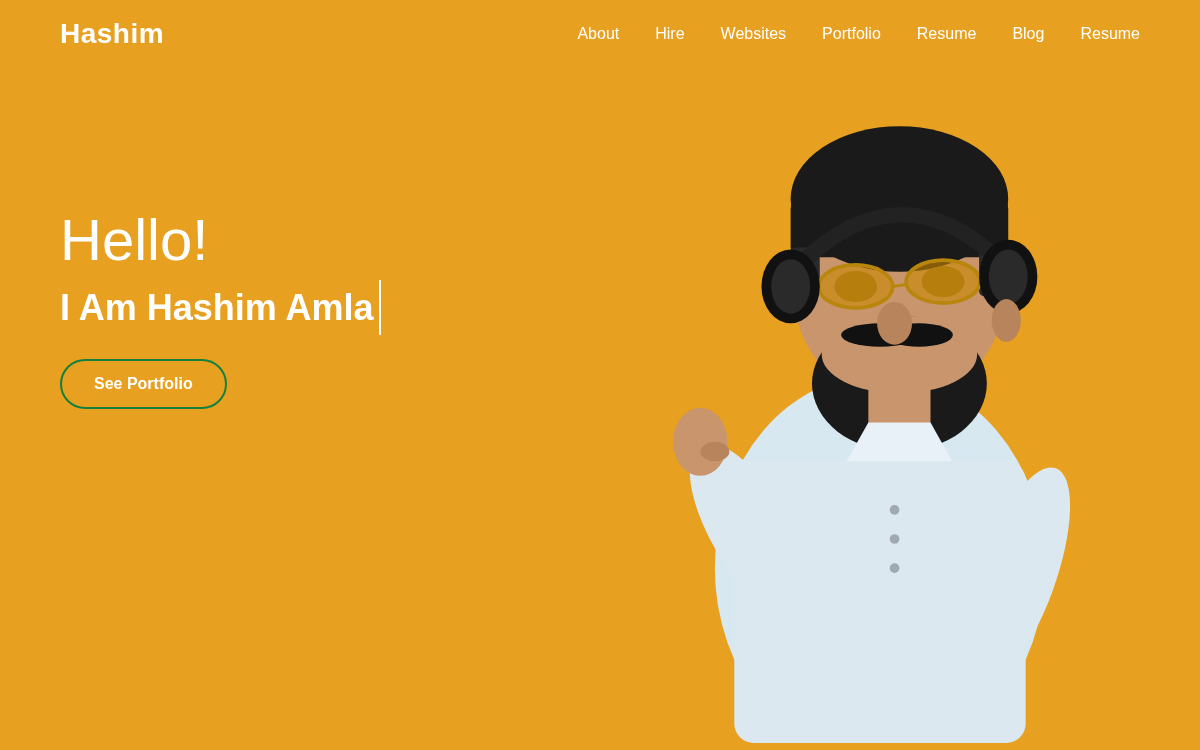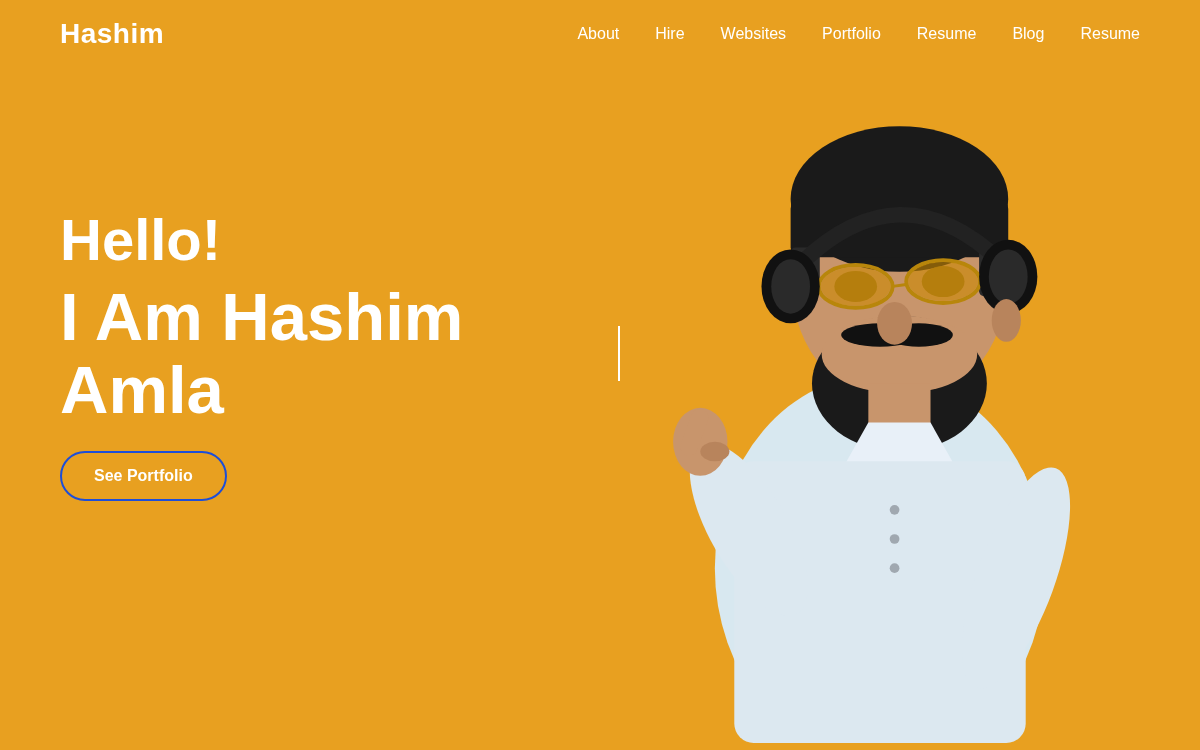--- a/index.html
+++ b/index.html
@@ -59,28 +59,28 @@
 
     .hero-content {
       max-width: 560px;
       padding-top: 80px;
       position: relative;
       z-index: 5;
     }
 
     .hero-greeting {
       font-size: 58px;
-      font-weight: 700;
+      font-weight: 400;
       color: #fff;
       margin-bottom: 8px;
       line-height: 1.1;
     }
 
     .hero-name {
-      font-size: 67px;
+      font-size: 36px;
       font-weight: 900;
       color: #fff;
       margin-bottom: 24px;
       line-height: 1.1;
       display: flex;
       align-items: center;
       gap: 4px;
     }
 
     .cursor {
@@ -107,21 +107,21 @@
       opacity: 0.95;
     }
 
     .hero-buttons {
       display: flex;
       gap: 20px;
     }
 
     .btn-outline {
       padding: 14px 32px;
-      border: 2px solid #1d4ed8;
+      border: 2px solid #15803d;
       border-radius: 40px;
       color: #fff;
       font-size: 16px;
       font-weight: 600;
       background: transparent;
       cursor: pointer;
       text-decoration: none;
     }
 
     

